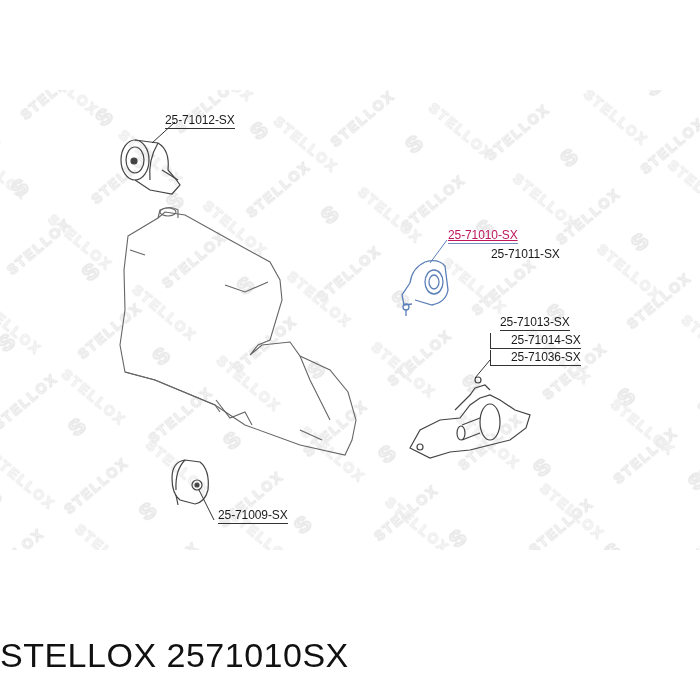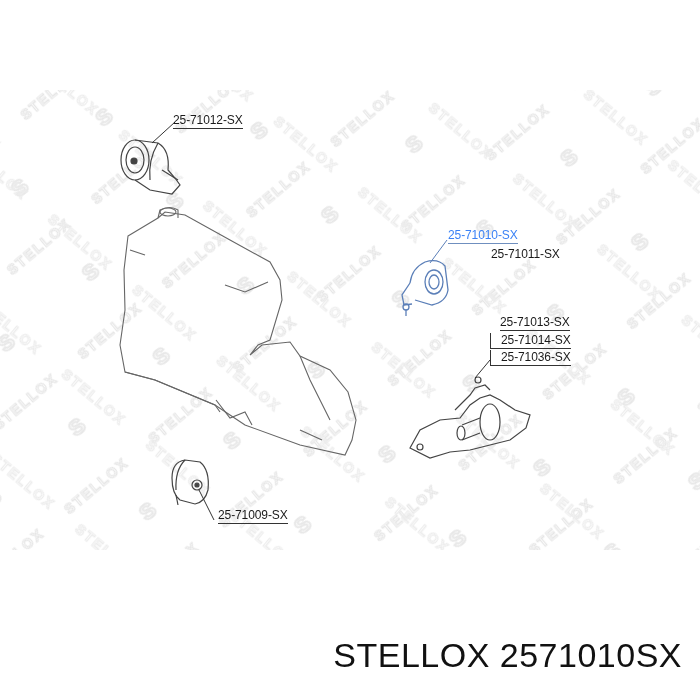--- a/index.html
+++ b/index.html
@@ -3,23 +3,23 @@
 <meta charset="utf-8">
 <style>
   html, body { margin: 0; padding: 0; background: #ffffff; }
   body { width: 700px; height: 700px; position: relative; overflow: hidden;
          font-family: "Liberation Sans", sans-serif; }
   .watermark { position: absolute; left: 0; top: 90px; width: 700px; height: 460px; }
   .drawing { position: absolute; left: 0; top: 0; width: 700px; height: 700px; }
   .label { position: absolute; font-family: "Liberation Sans", sans-serif; font-size: 12px;
            color: #1a1a1a; line-height: 14px; white-space: nowrap; letter-spacing: -0.1px; }
   .label.underline { border-bottom: 1.3px solid #333; padding-bottom: 1px; }
-  .label.highlight { color: #3b82f6; border-bottom-color: #6f8fbf; }
-  .label.boxed { border-left: 1.3px solid #333; padding-left: 10px; }
-  .caption { position: absolute; left: 0; right: 0; top: 636px; text-align: right;
+  .label.highlight { color: #be185d; border-bottom-color: #6f8fbf; text-decoration: underline; }
+  .label.boxed { border-left: 1.3px solid #333; padding-left: 20px; }
+  .caption { position: absolute; left: 0; right: 0; top: 636px; 
              padding-right: 18px; font-family: "Liberation Sans", sans-serif;
              font-size: 34px; color: #111; letter-spacing: 0.5px; }
 </style>
 </head>
 <body>
 
 <svg class="watermark" viewBox="0 0 700 460">
   <defs>
     <pattern id="wm" x="0" y="0" width="110" height="110" patternUnits="userSpaceOnUse" patternTransform="rotate(-40)">
       <text x="0" y="40" font-family="Liberation Sans, sans-serif" font-size="14" font-weight="bold" fill="none" stroke="#e6e6e6" stroke-width="1.2" letter-spacing="2">STELLOX</text>
@@ -82,21 +82,21 @@
   <g fill="none" stroke="#444" stroke-width="1.2">
     <path d="M172 478 Q172 462 185 460 L200 462 Q210 470 208 490 Q205 502 195 504 L180 500 Q172 494 172 478 Z"></path>
     <path d="M185 460 Q175 470 176 490"></path>
     <circle cx="197" cy="485" r="5"></circle>
     <circle cx="197" cy="485" r="2" fill="#444"></circle>
     <path d="M176 495 L178 505"></path>
   </g>
   <line x1="199" y1="490" x2="214" y2="520" stroke="#333" stroke-width="1"></line>
 </svg>
 
-<div class="label underline" style="left:173px; top:113px;">25-71012-SX</div>
+<div class="label underline" style="left:165px; top:113px;">25-71012-SX</div>
 
 <div class="label underline highlight" style="left:448px; top:228px;">25-71010-SX</div>
 <div class="label" style="left:448px; top:247px;margin-left:43px;">25-71011-SX</div>
 
 <div class="label underline" style="left:500px; top:315px;">25-71013-SX</div>
 <div class="label underline boxed" style="left:490px; top:333px;">25-71014-SX</div>
 <div class="label underline boxed" style="left:490px; top:350px;">25-71036-SX</div>
 
 <div class="label underline" style="left:218px; top:508px;text-align:center;">25-71009-SX</div>
 

